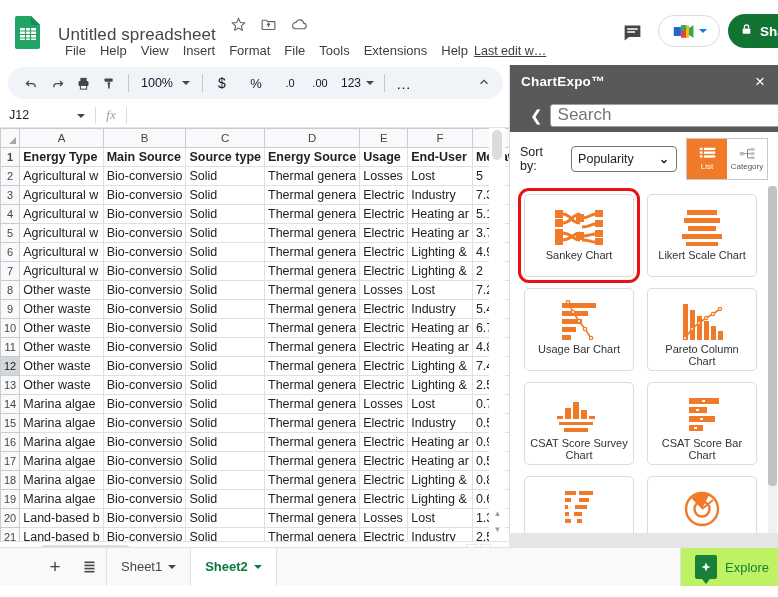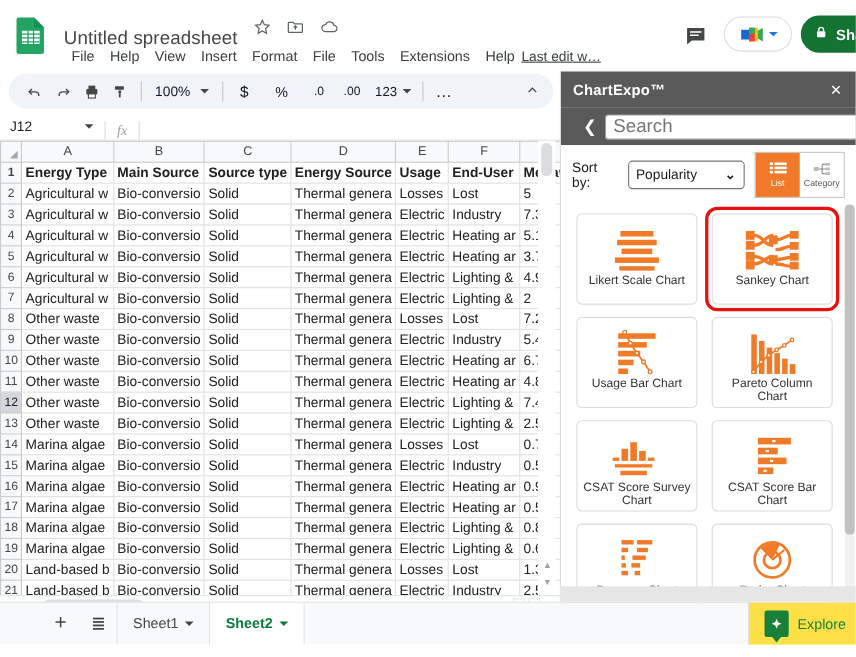--- a/index.html
+++ b/index.html
@@ -78,21 +78,21 @@
   .tb-sep { width: 1px; height: 18px; background: #c4c7c5; margin: 0 6px; }
   .zoom-box { display: inline-flex; align-items: center; gap: 9px; padding: 0 6px; font-size: 12.5px; }
   .caret { width: 0; height: 0; border-left: 4px solid transparent; border-right: 4px solid transparent;
            border-top: 4px solid #444746; display: inline-block; }
   .collapse-arrow { position: absolute; right: 12px; top: 8px; }
 
   
   .formulabar {
     position: absolute; left: 0; top: 103px; width: 509px; height: 25px;
     background: #fff; border-bottom: 1px solid #e1e3e1;
-    display: flex; align-items: flex-end;
+    display: flex; align-items: center;
   }
   .namebox { width: 95px; height: 25px; display: flex; align-items: center;
              padding-left: 9px; font-size: 12.5px; color: #202124; position: relative; }
   .namebox .caret { position: absolute; right: 10px; top: 11px; }
   .fb-sep { width: 1px; height: 17px; background: #dadce0; }
   .fx { width: 30px; text-align: center; font-size: 13px; color: #9aa0a6;
         font-family: "Liberation Serif", serif; font-style: italic; }
   .fb-sep2 { width: 1px; height: 17px; background: #dadce0; }
 
   
@@ -137,21 +137,21 @@
   .sb-icon { width: 34px; height: 34px; display: flex; align-items: center; justify-content: center;
              color: #444746; }
   .sheet-tab { height: 38px; display: flex; align-items: center; gap: 6px; padding: 0 14px;
                font-size: 13px; color: #444746; border-left: 1px solid #e1e3e1; }
   .sheet-tab.active { background: #ffffff; color: #0b7a3e; font-weight: bold;
                       border-right: 1px solid #e1e3e1; }
   .sheet-tab .caret { border-top-color: currentColor; }
   .explore {
     position: absolute; right: 0px; top: 0px; height: 38px; width: 98px;
     display: flex; align-items: center; gap: 8px; padding-left: 14px;
-    background: #fde047; border-left: 1px solid #e1e3e1;
+    background: #bef264; border-left: 1px solid #e1e3e1;
     font-size: 13px; color: #188038;
   }
   .explore-badge { width: 22px; height: 24px; background: #188038; position: relative;
                    display: flex; align-items: center; justify-content: center; border-radius: 2px; }
   .explore-badge:after { content: ""; position: absolute; bottom: -5px; left: 7px;
                          border-left: 4px solid transparent; border-right: 4px solid transparent;
                          border-top: 5px solid #188038; }
 
   
   #chartexpo {
@@ -654,32 +654,20 @@
           <rect x="16" y="13.6" width="6" height="3.6" fill="#bbb" stroke="none"></rect>
         </svg>
         <span class="lbl">Category</span>
       </span>
     </span>
   </div>
 
   <div class="ce-grid">
 
     <div class="card-row">
-      <div class="card">
-        <span class="glyph">
-          <svg width="50" height="42" viewBox="0 0 50 42" fill="#f07a28">
-            <rect x="10" y="4" width="30" height="5"></rect>
-            <rect x="7" y="12" width="36" height="5"></rect>
-            <rect x="11" y="20" width="28" height="5"></rect>
-            <rect x="5" y="28" width="40" height="5"></rect>
-            <rect x="9" y="36" width="32" height="4"></rect>
-          </svg>
-        </span>
-        <span class="cap">Likert Scale Chart</span>
-      </div>
       <div class="card selected">
         <span class="glyph">
           <svg width="54" height="42" viewBox="0 0 54 42">
             <g fill="none" stroke="#f07a28" stroke-width="3">
               <path d="M10 8 C20 8 18 17 28 17"></path>
                 <path d="M10 17 C20 17 20 8 28 8"></path>
               <path d="M10 27 C20 27 20 34 28 34"></path>
                 <path d="M10 34 C20 34 20 27 28 27"></path>
               <path d="M30 12 C38 12 38 8 44 8"></path>
                 <path d="M30 21 C38 21 38 18 44 18"></path>
@@ -694,20 +682,32 @@
               <rect x="24" y="8" width="8" height="8"></rect>
                 <rect x="24" y="26" width="8" height="8"></rect>
               <rect x="43" y="4" width="8" height="7"></rect>
                 <rect x="43" y="14" width="8" height="7"></rect>
               <rect x="43" y="24" width="8" height="7"></rect>
                 <rect x="43" y="32" width="8" height="7"></rect>
             </g>
           </svg>
         </span>
         <span class="cap">Sankey Chart</span>
+      </div>
+      <div class="card">
+        <span class="glyph">
+          <svg width="50" height="42" viewBox="0 0 50 42" fill="#f07a28">
+            <rect x="10" y="4" width="30" height="5"></rect>
+            <rect x="7" y="12" width="36" height="5"></rect>
+            <rect x="11" y="20" width="28" height="5"></rect>
+            <rect x="5" y="28" width="40" height="5"></rect>
+            <rect x="9" y="36" width="32" height="4"></rect>
+          </svg>
+        </span>
+        <span class="cap">Likert Scale Chart</span>
       </div>
     </div>
 
     <div class="card-row">
       <div class="card">
         <span class="glyph">
           <svg width="50" height="42" viewBox="0 0 50 42">
             <g fill="#f07a28">
               <rect x="8" y="3" width="34" height="5"></rect>
               <rect x="8" y="11" width="26" height="5"></rect>

